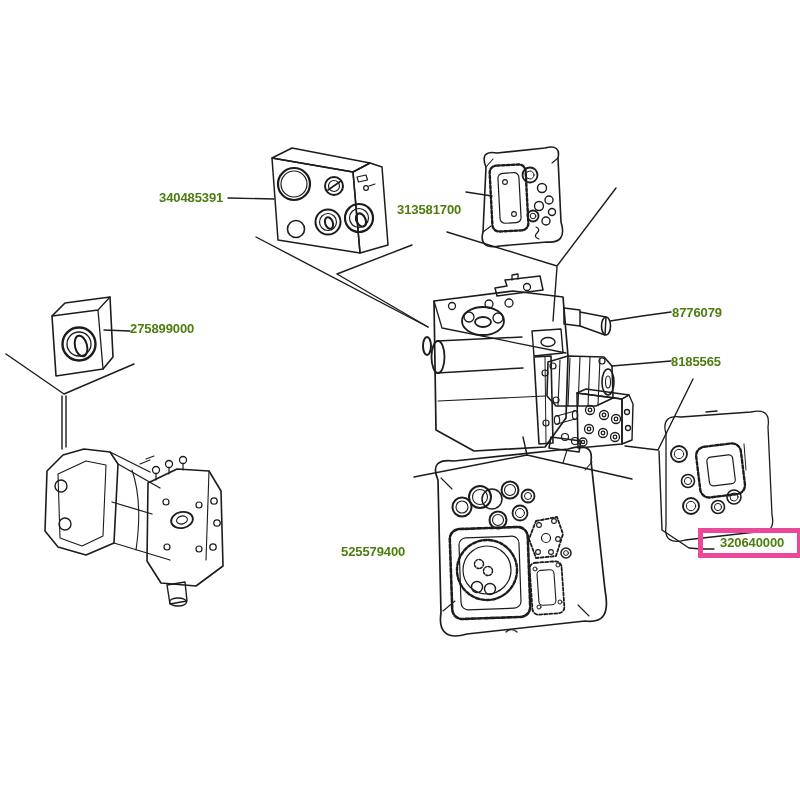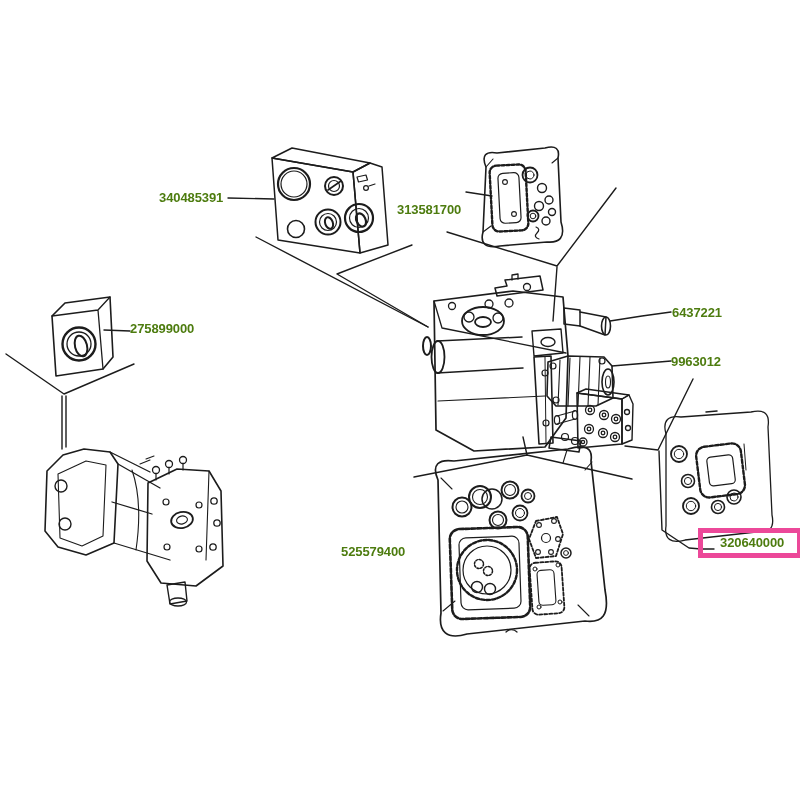--- a/index.html
+++ b/index.html
@@ -241,23 +241,23 @@
         <circle cx="734" cy="497" r="4" stroke-width="1"></circle>
   </g>
 </svg>
 
 <div class="part-label" style="left:159px;top:190px">340485391</div>
 
 <div class="part-label" style="left:397px;top:202px">313581700</div>
 
 <div class="part-label" style="left:130px;top:321px">275899000</div>
 
-<div class="part-label" style="left:672px;top:305px">6437221</div>
-
-<div class="part-label" style="left:671px;top:354px">9963012</div>
+<div class="part-label" style="left:672px;top:305px">8776079</div>
+
+<div class="part-label" style="left:671px;top:354px">8185565</div>
 
 <div class="part-label" style="left:341px;top:544px">525579400</div>
 
 <div class="highlight-box">
   <span class="part-label">320640000</span>
 </div>
 
 </div>
 
 </body></html>

